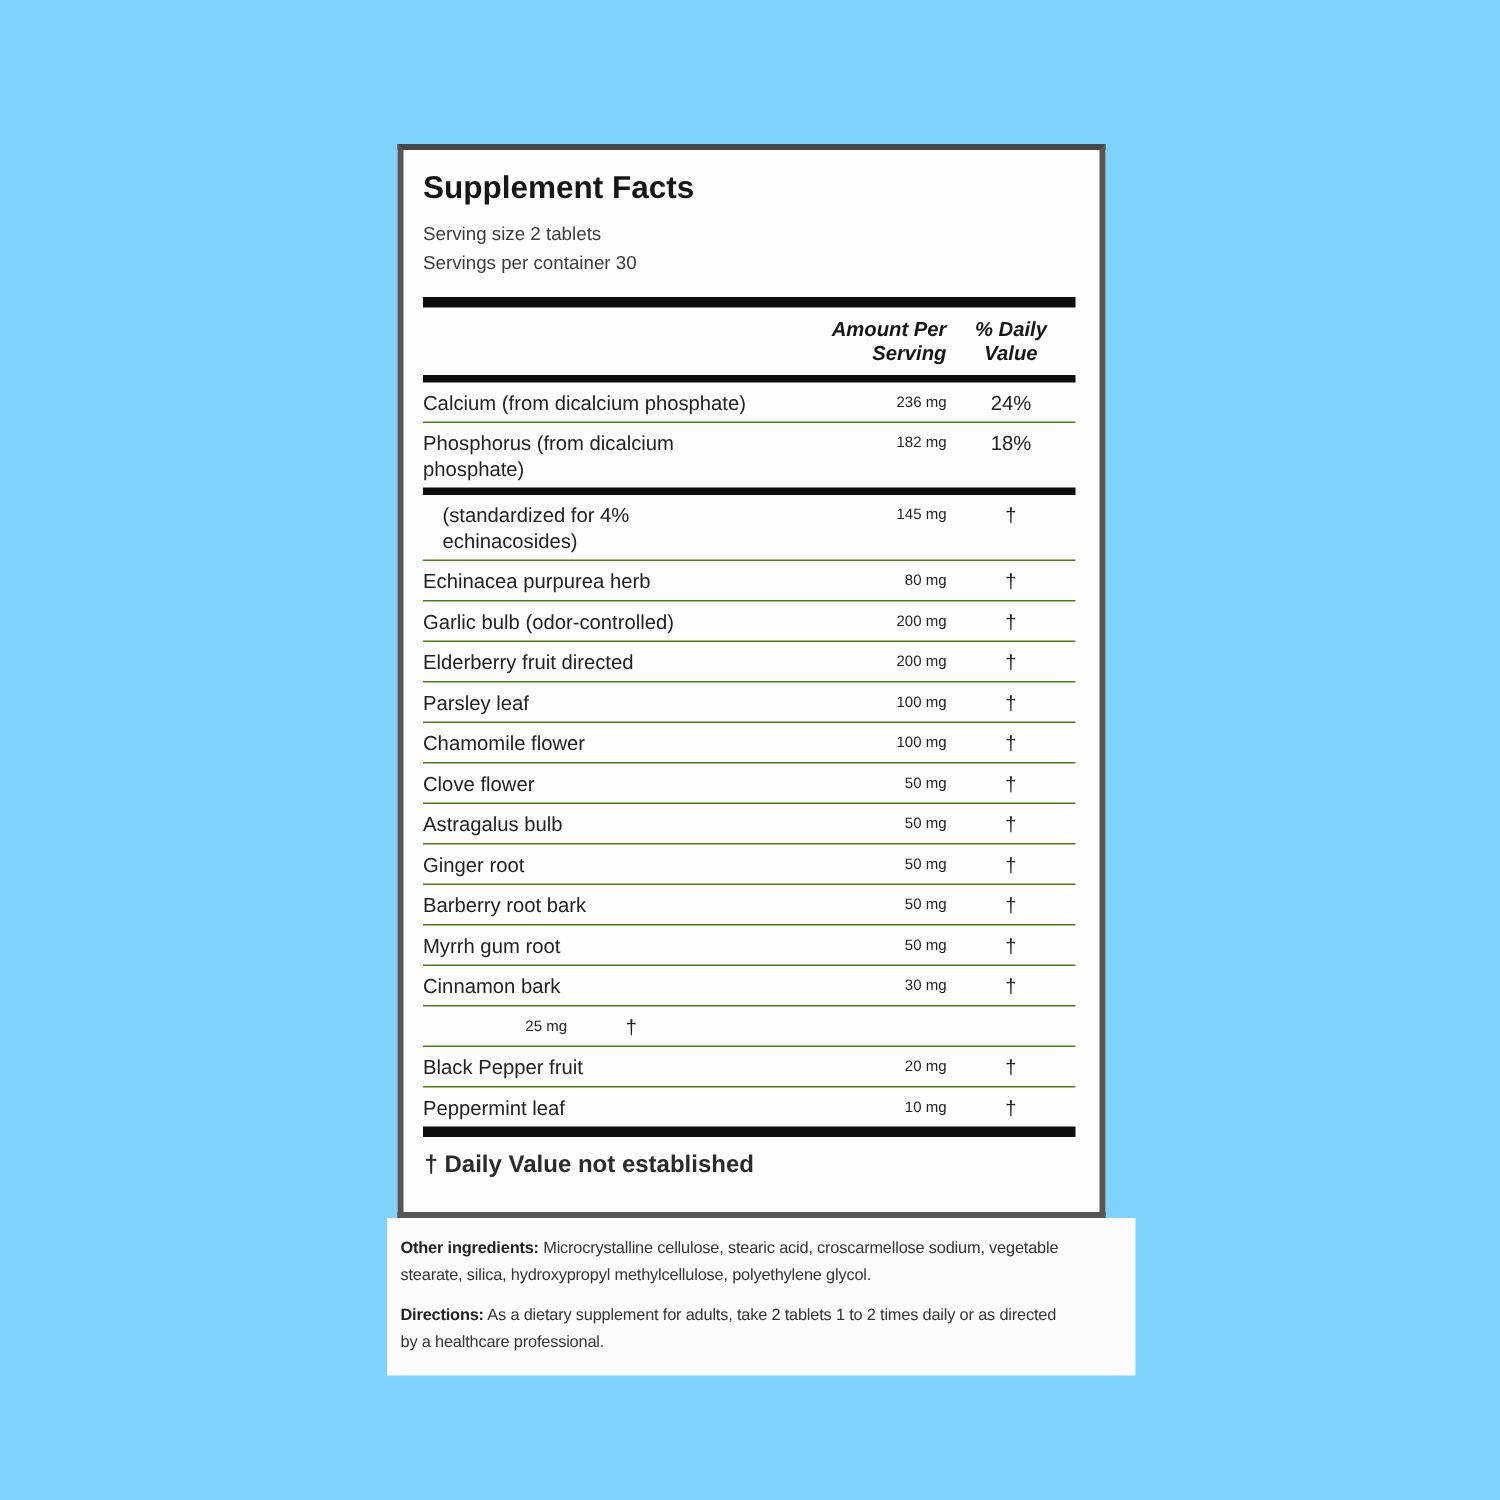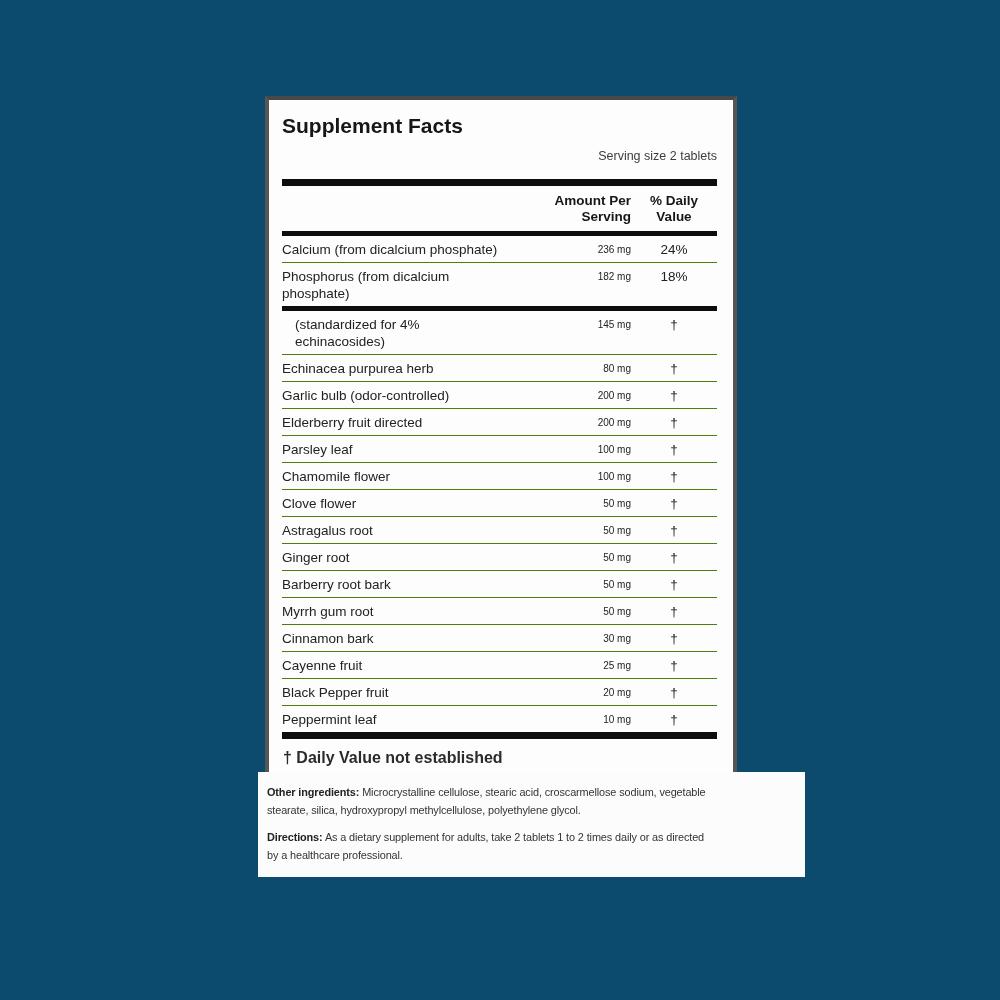--- a/index.html
+++ b/index.html
@@ -5,21 +5,21 @@
   html, body {
     margin: 0;
     padding: 0;
     background: #000;
     font-family: "Liberation Sans", sans-serif;
   }
   .stage {
     position: relative;
     width: 1000px;
     height: 1000px;
-    background: #0c4a6e;
+    background: #7dd3fc;
     overflow: hidden;
   }
   
   .panel {
     position: absolute;
     left: 265px;
     top: 96px;
     width: 472px;
     height: 716px;
     box-sizing: border-box;
@@ -34,33 +34,33 @@
     margin: 2px 0 9px 0;
     font-size: 21px;
     line-height: 24px;
     font-weight: bold;
     color: #161616;
   }
   .serving-line {
     font-size: 12.5px;
     line-height: 19px;
     color: #3d3d3d;
-    text-align: right;
   }
   .bar {
     background: #0d0d0d;
   }
   .bar.b7 { height: 7px; }
   .bar.b5 { height: 5px; }
   .bar.top-bar { margin-top: 13px; }
   
   .head-row {
     display: flex;
     align-items: flex-start;
     padding: 7px 0 6px 0;
+    font-style: italic;
   }
   .head-spacer { flex: 1; }
   .head-amount {
     width: 96px;
     text-align: right;
     font-size: 13.5px;
     font-weight: bold;
     line-height: 16px;
     color: #161616;
     white-space: pre-line;
@@ -106,22 +106,22 @@
   .footnote {
     padding: 10px 0 0 1px;
     font-size: 16px;
     color: #2b2b2b;
     font-weight: bold;
   }
   
   .bottom {
     position: absolute;
     left: 258px;
-    top: 772px;
-    width: 547px;
+    top: 812px;
+    width: 499px;
     box-sizing: border-box;
     background: #fcfcfc;
     padding: 11px 20px 13px 9px;
   }
   .bottom p {
     margin: 0 0 9px 0;
     font-size: 10.9px;
     line-height: 18px;
     letter-spacing: -0.12px;
     color: #343434;
@@ -132,20 +132,21 @@
 </style>
 </head>
 <body>
 
 <div class="stage">
 
   <div class="panel">
     <div class="panel-inner">
       <h1 class="sf-title">Supplement Facts</h1>
       <div class="serving-line">Serving size 2 tablets</div>
+      <div class="serving-line">Servings per container 30</div>
 
       <div class="bar b7 top-bar"></div>
 
       <div class="head-row">
         <div class="head-spacer"></div>
         <div class="head-amount">Amount Per
 Serving</div>
         <div class="head-dv">% Daily
 Value</div>
       </div>
@@ -222,21 +223,21 @@
   <div class="row">
     <div class="name">
               <div>Clove flower</div>
             </div>
     <div class="amount">50 mg</div>
     <div class="dv">†</div>
   </div>
 
   <div class="row">
     <div class="name">
-              <div>Astragalus root</div>
+              <div>Astragalus bulb</div>
             </div>
     <div class="amount">50 mg</div>
     <div class="dv">†</div>
   </div>
 
   <div class="row">
     <div class="name">
               <div>Ginger root</div>
             </div>
     <div class="amount">50 mg</div>
@@ -261,23 +262,20 @@
 
   <div class="row">
     <div class="name">
               <div>Cinnamon bark</div>
             </div>
     <div class="amount">30 mg</div>
     <div class="dv">†</div>
   </div>
 
   <div class="row">
-    <div class="name">
-              <div>Cayenne fruit</div>
-            </div>
     <div class="amount">25 mg</div>
     <div class="dv">†</div>
   </div>
 
   <div class="row">
     <div class="name">
               <div>Black Pepper fruit</div>
             </div>
     <div class="amount">20 mg</div>
     <div class="dv">†</div>

